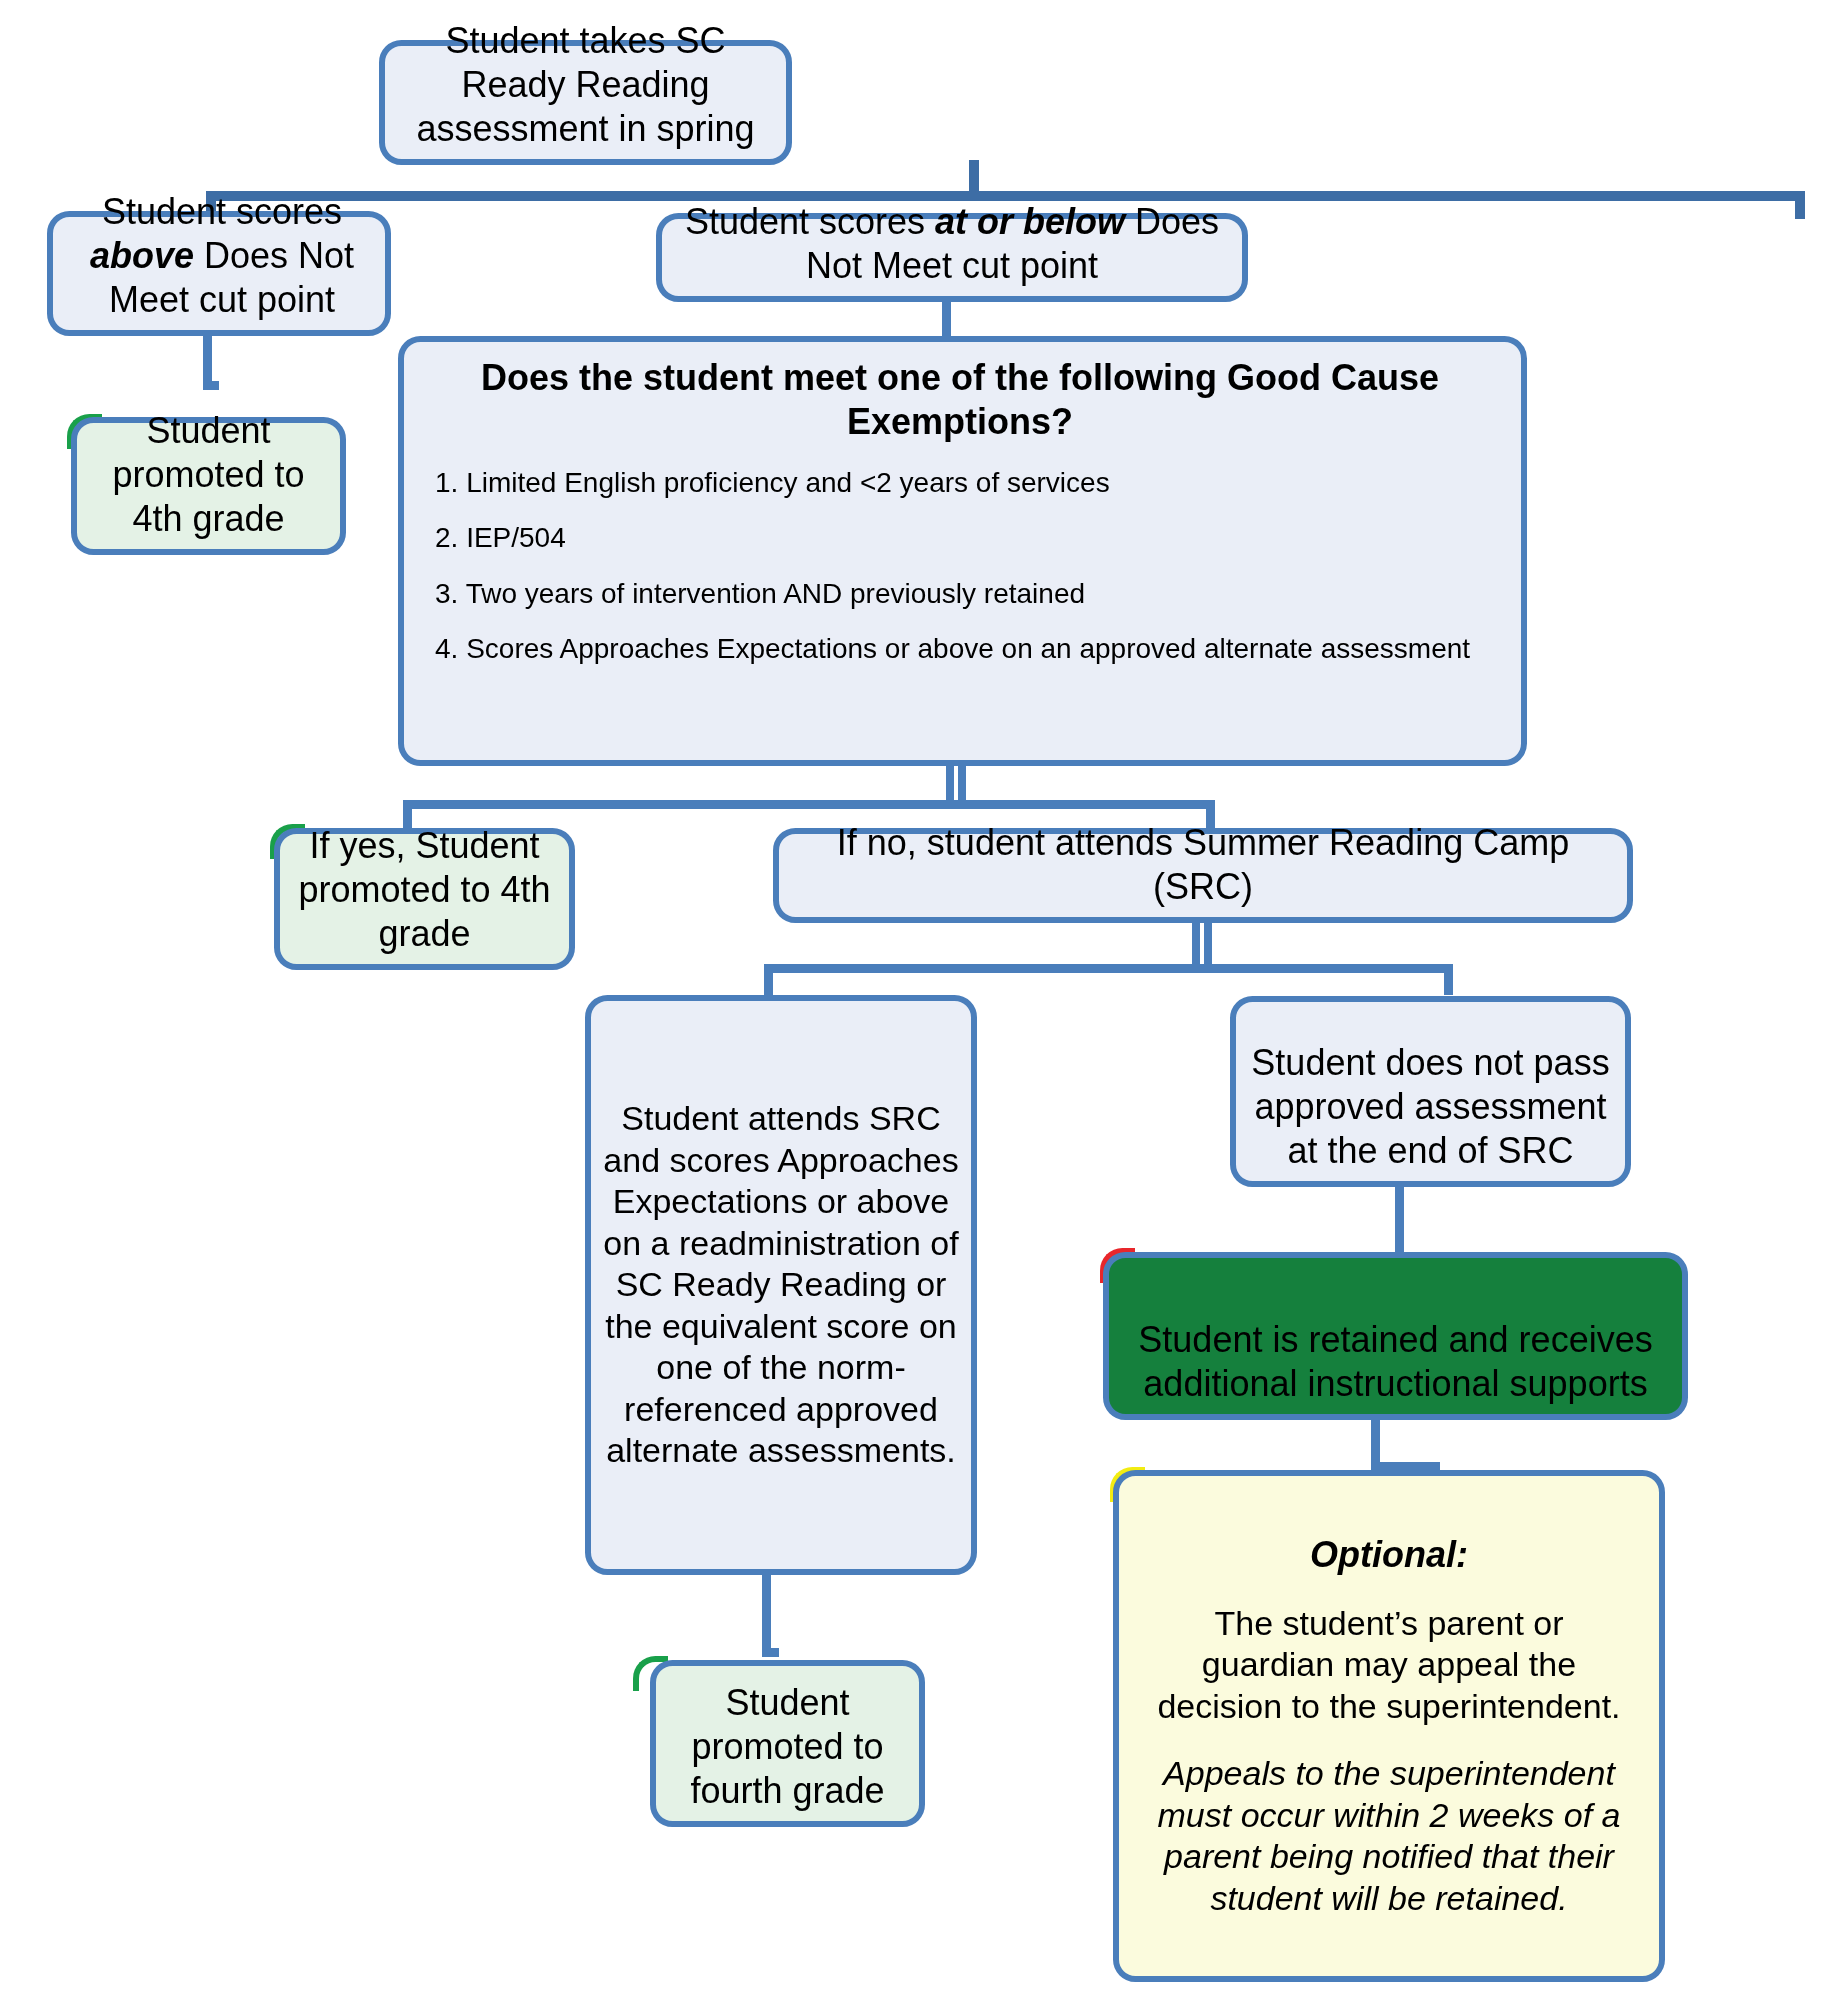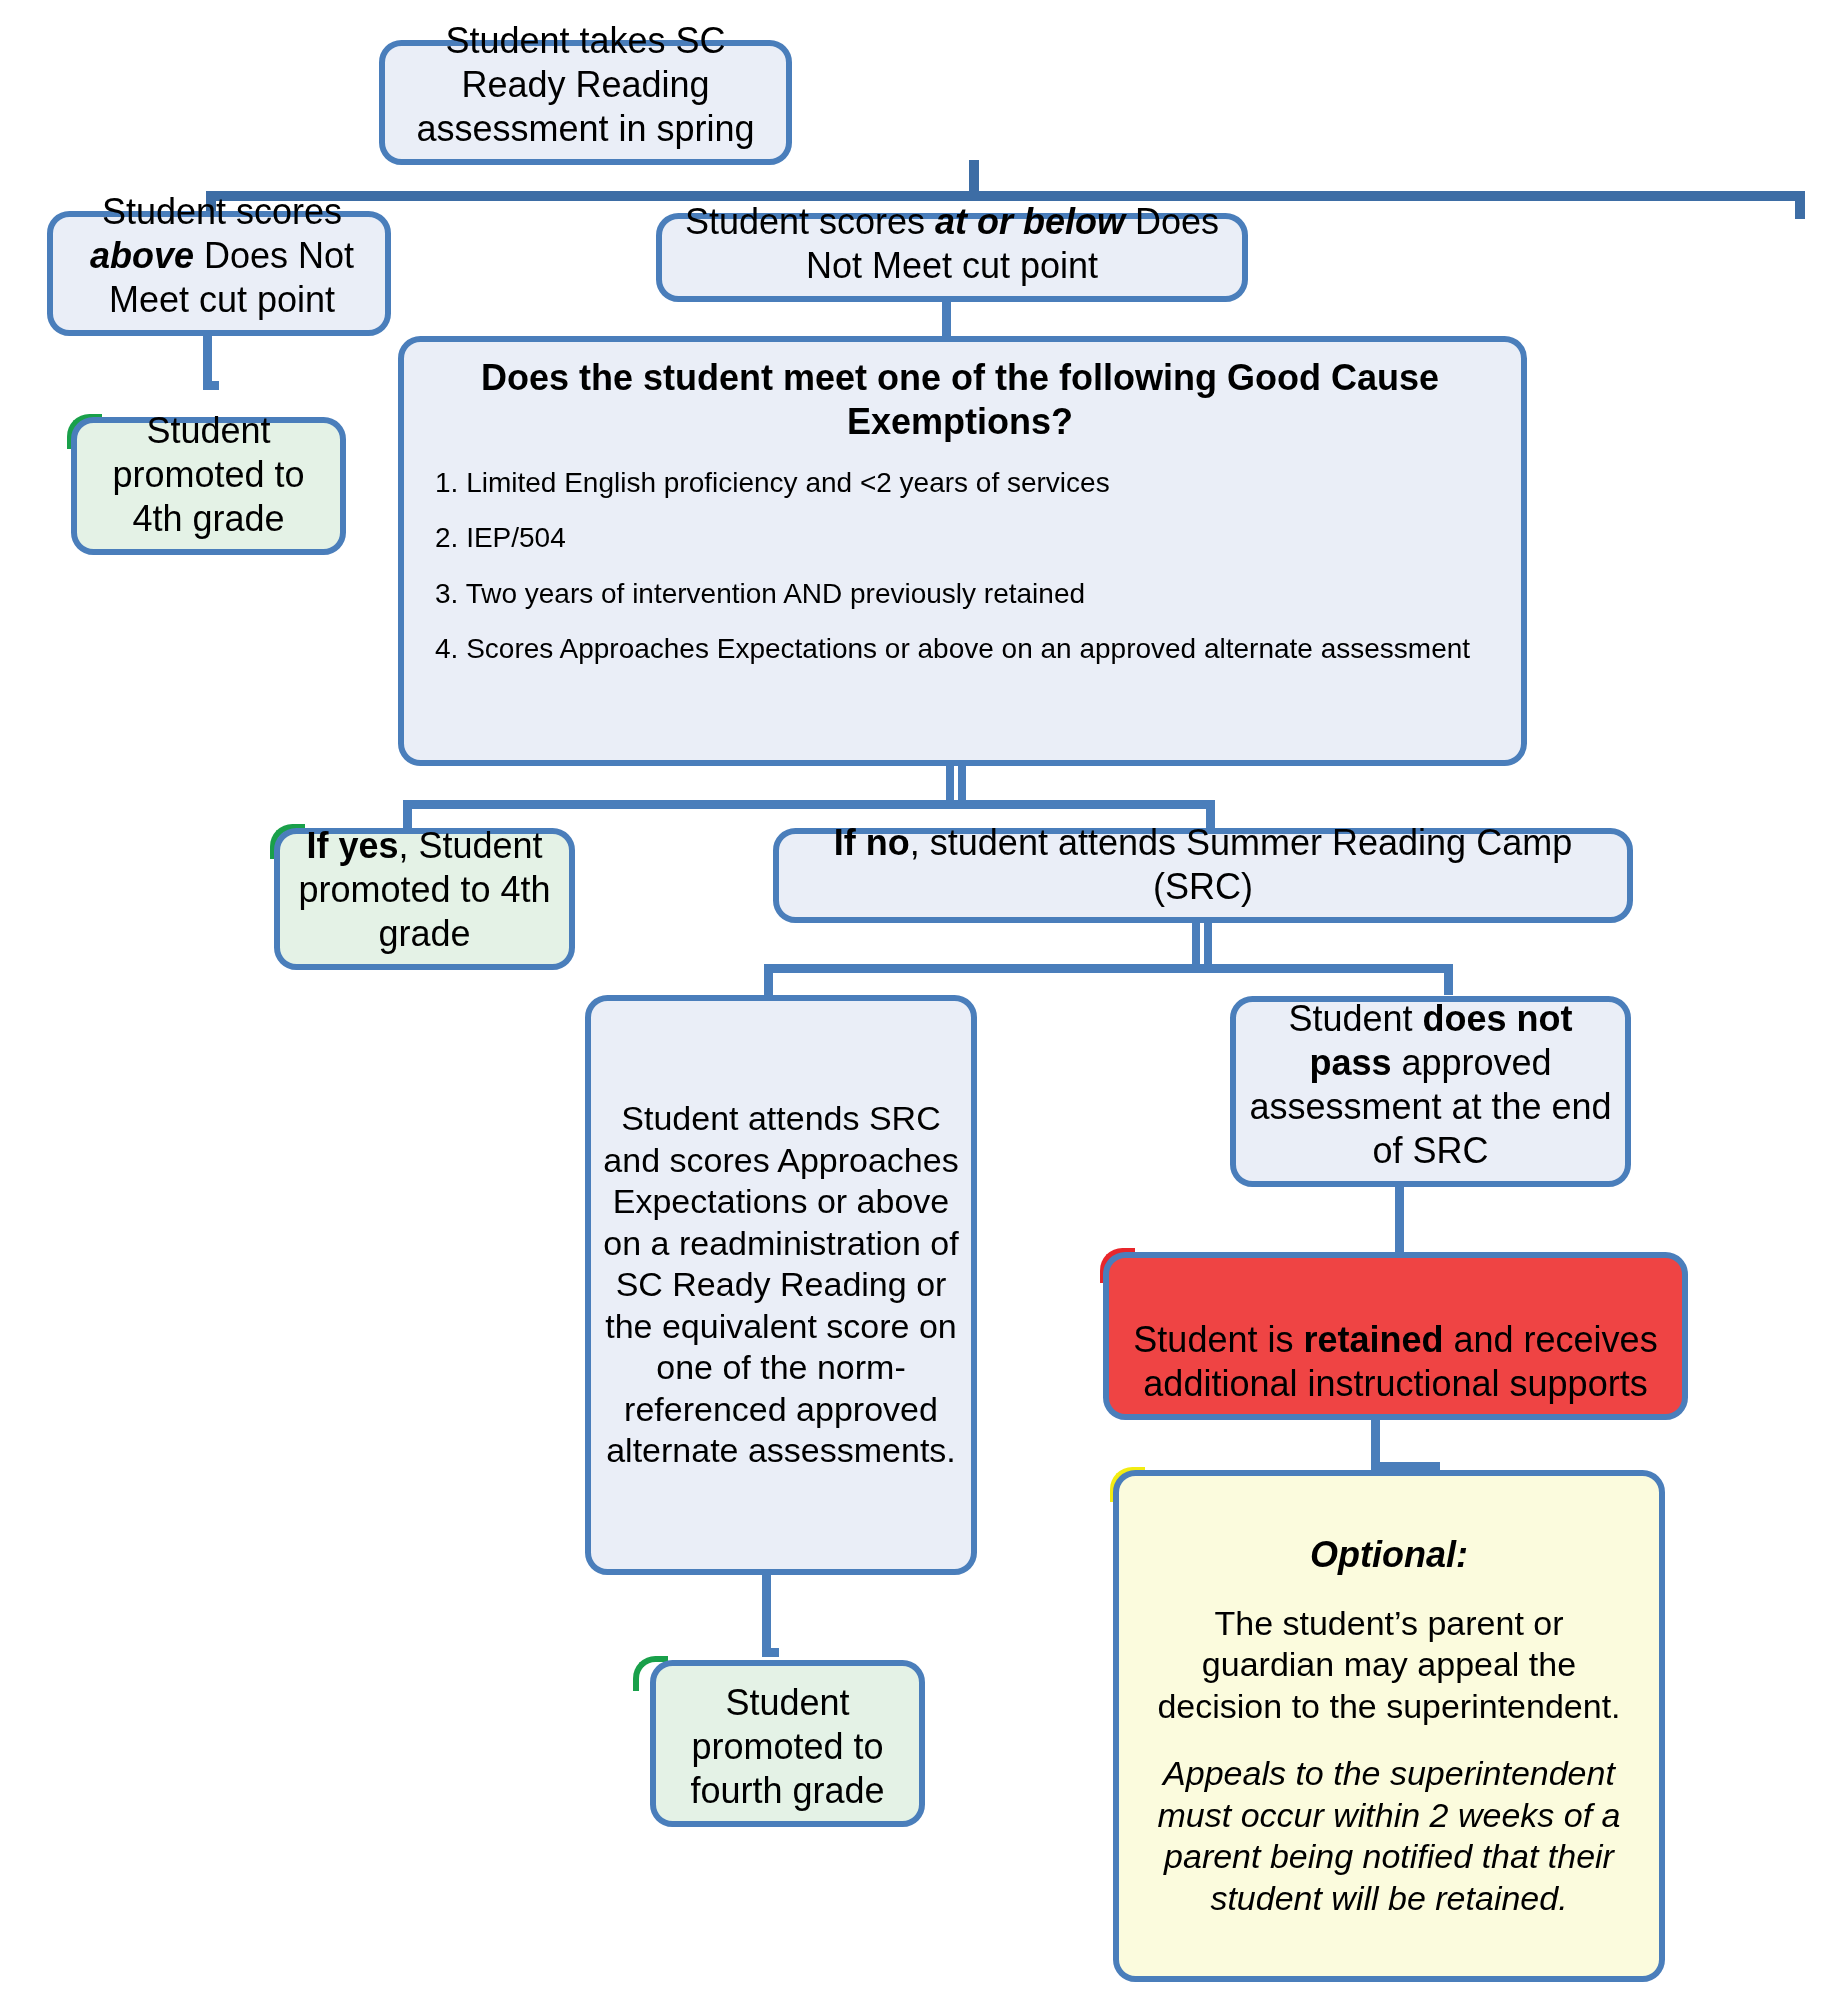--- a/index.html
+++ b/index.html
@@ -29,21 +29,21 @@
     align-items: center;
     justify-content: center;
     text-align: center;
     line-height: 1.22;
     padding: 8.6px 12px;
     z-index: 5;
   }
   .node .inner { width: 100%; }
   .fill-blue   { background: #eaeef7; }
   .fill-green  { background: #e4f2e6; }
-  .fill-pink   { background: #ef4444; }
+  .fill-pink   { background: #15803d; }
   .fill-yellow { background: #fbfbdd; }
 
   
   .sliver {
     position: absolute;
     left: -3.4px;
     top: -3.4px;
     width: 29px;
     height: 29px;
     border-top: 6px solid transparent;
@@ -58,21 +58,21 @@
 
   
   .conn {
     position: absolute;
     background: #4a7ebb;
     z-index: 1;
   }
   .conn-dark { background: #3d6da5; }
 
   
-  .b  { font-weight: bold; }
+  .b  { font-weight: normal; }
   .i  { font-style: italic; }
   .bi { font-weight: bold; font-style: italic; }
   .t-40 { font-size: 34px; }
   .t-42 { font-size: 36px; align-items: flex-end; }
 
   .q-title {
     font-weight: bold;
     font-size: 36px;
     text-align: center;
     margin: 0 0 22.4px 0;

